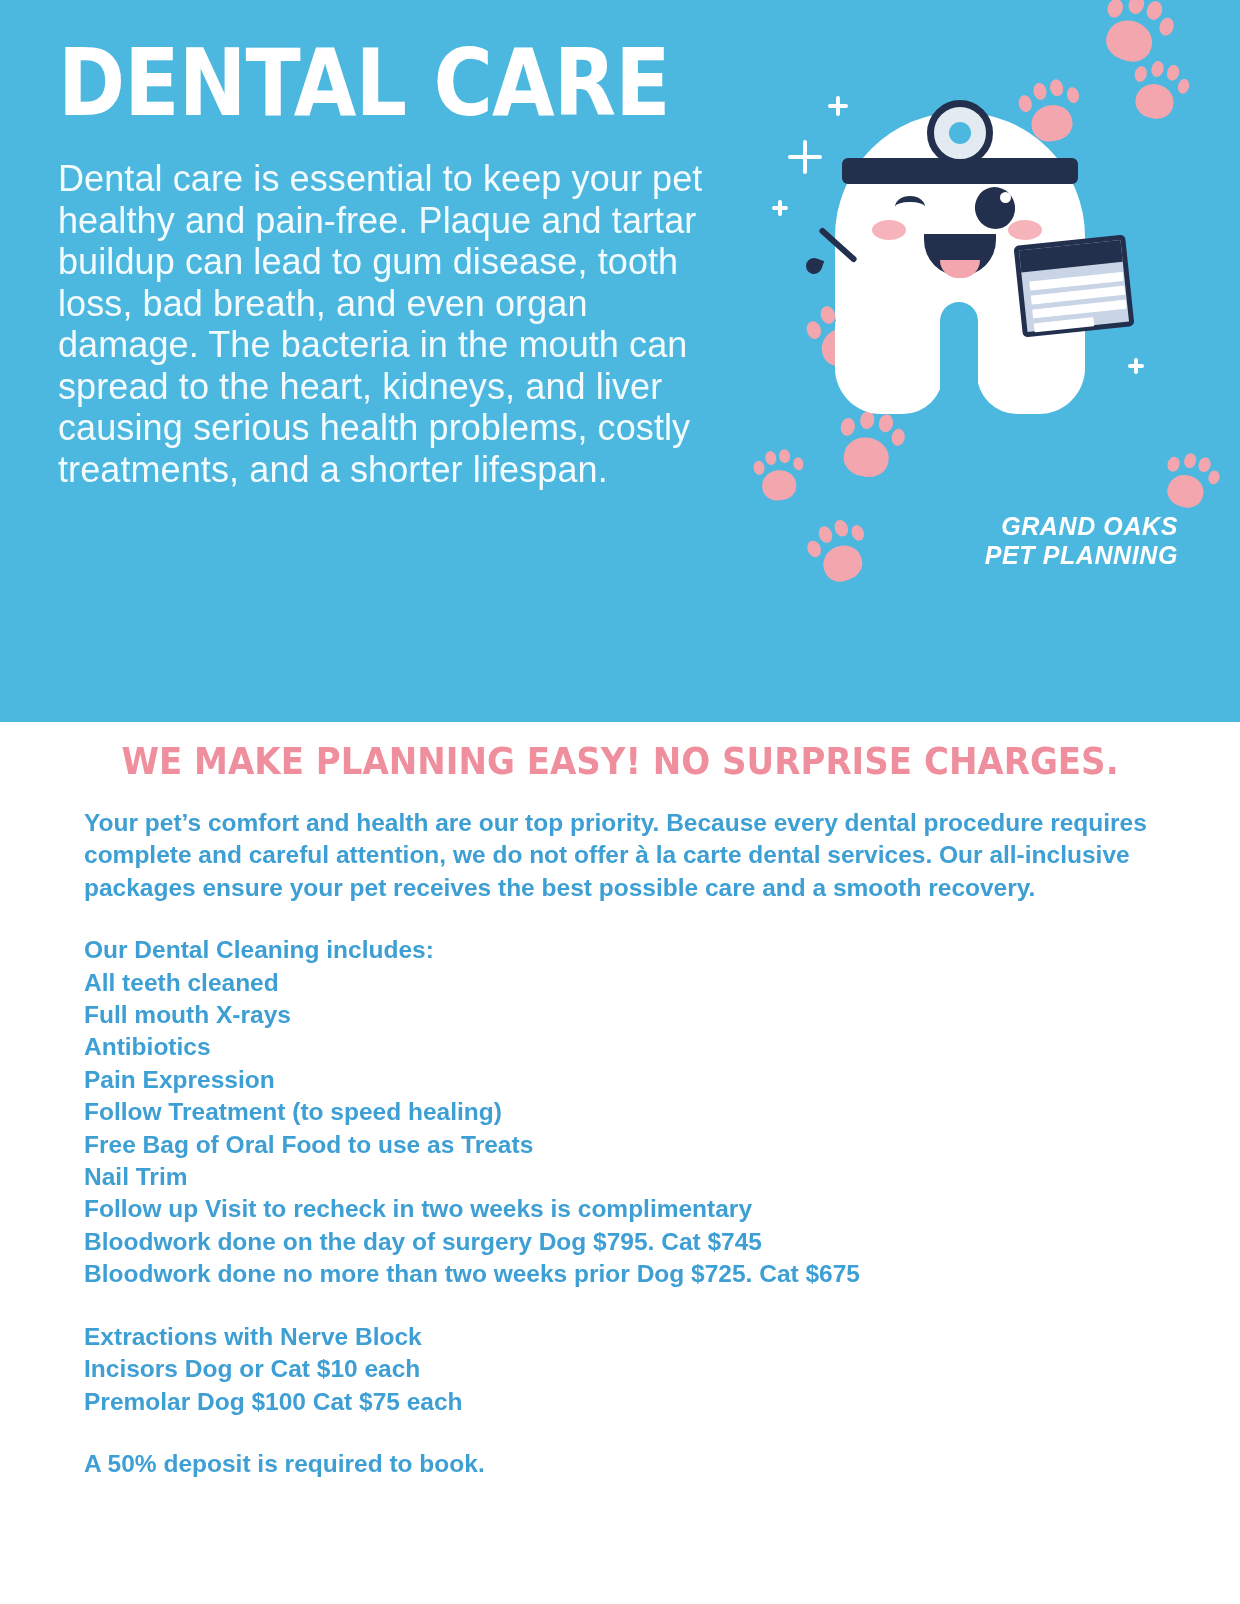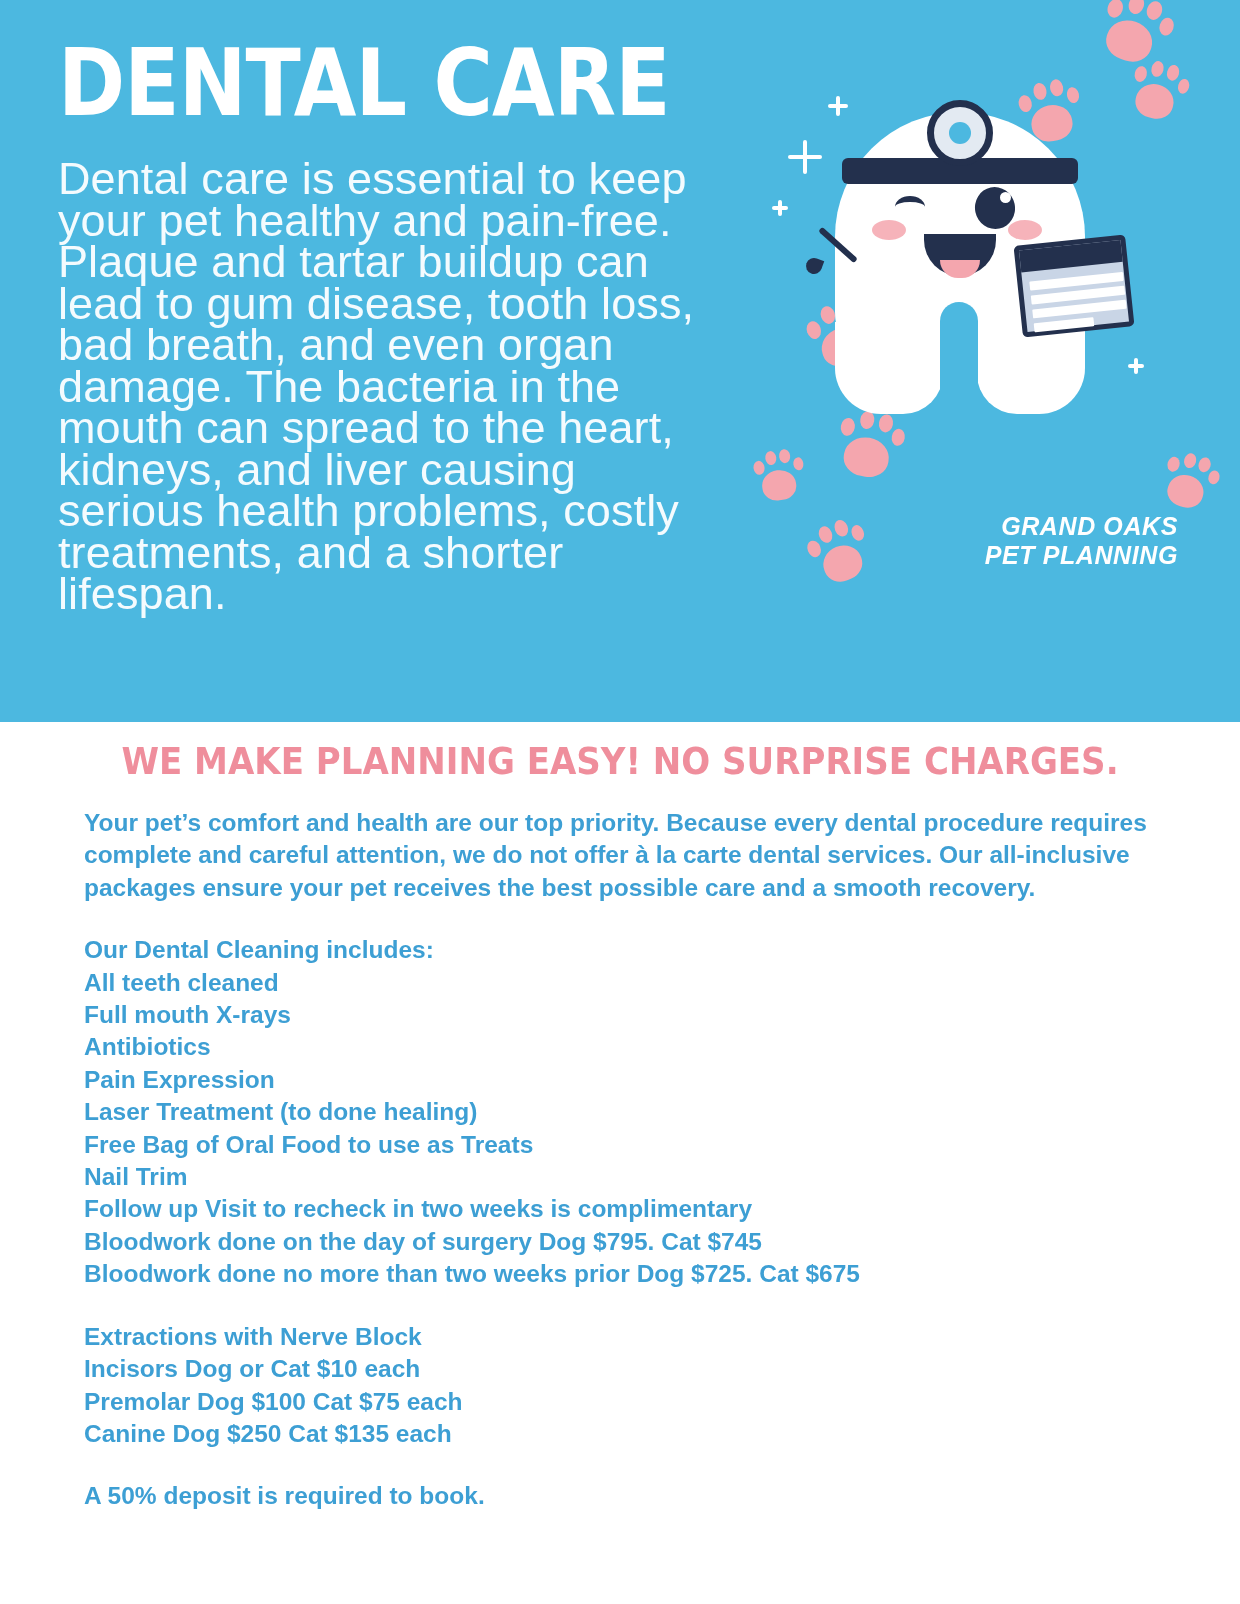--- a/index.html
+++ b/index.html
@@ -38,21 +38,21 @@
     letter-spacing: -1px;
     color: #ffffff;
     transform: scaleX(0.88);
     transform-origin: left top;
     margin: 0;
     white-space: nowrap;
   }
   .hero-body {
     margin-top: 28px;
     font-family: "Liberation Sans", sans-serif;
-    font-size: 45px;
+    font-size: 36px;
     line-height: 41.5px;
     color: #f4fbfe;
     letter-spacing: 0.1px;
   }
 
   
   .paw {
     position: absolute;
     opacity: 1;
   }
@@ -422,34 +422,33 @@
 <div class="content">
 
   <div class="para">Your pet’s comfort and health are our top priority. Because every dental procedure requires complete and careful attention, we do not offer à la carte dental services. Our all-inclusive packages ensure your pet receives the best possible care and a smooth recovery.</div>
 
   <div>
     <div class="line">Our Dental Cleaning includes:</div>
     <div class="line">All teeth cleaned</div>
     <div class="line">Full mouth X-rays</div>
     <div class="line">Antibiotics</div>
     <div class="line">Pain Expression</div>
-    <div class="line">Laser Treatment (to done healing)</div>
+    <div class="line">Follow Treatment (to speed healing)</div>
     <div class="line">Free Bag of Oral Food to use as Treats</div>
     <div class="line">Nail Trim</div>
     <div class="line">Follow up Visit to recheck in two weeks is complimentary</div>
     <div class="line">Bloodwork done on the day of surgery Dog $795. Cat $745</div>
     <div class="line">Bloodwork done no more than two weeks prior Dog $725. Cat $675</div>
   </div>
 
   <div class="block-gap"></div>
 
   <div>
     <div class="line">Extractions with Nerve Block</div>
     <div class="line">Incisors Dog or Cat $10 each</div>
     <div class="line">Premolar Dog $100 Cat $75 each</div>
-    <div class="line">Canine Dog $250 Cat $135 each</div>
   </div>
 
   <div class="block-gap"></div>
 
 
   <div>A 50% deposit is required to book.</div>
 </div>
 
 </body></html>

